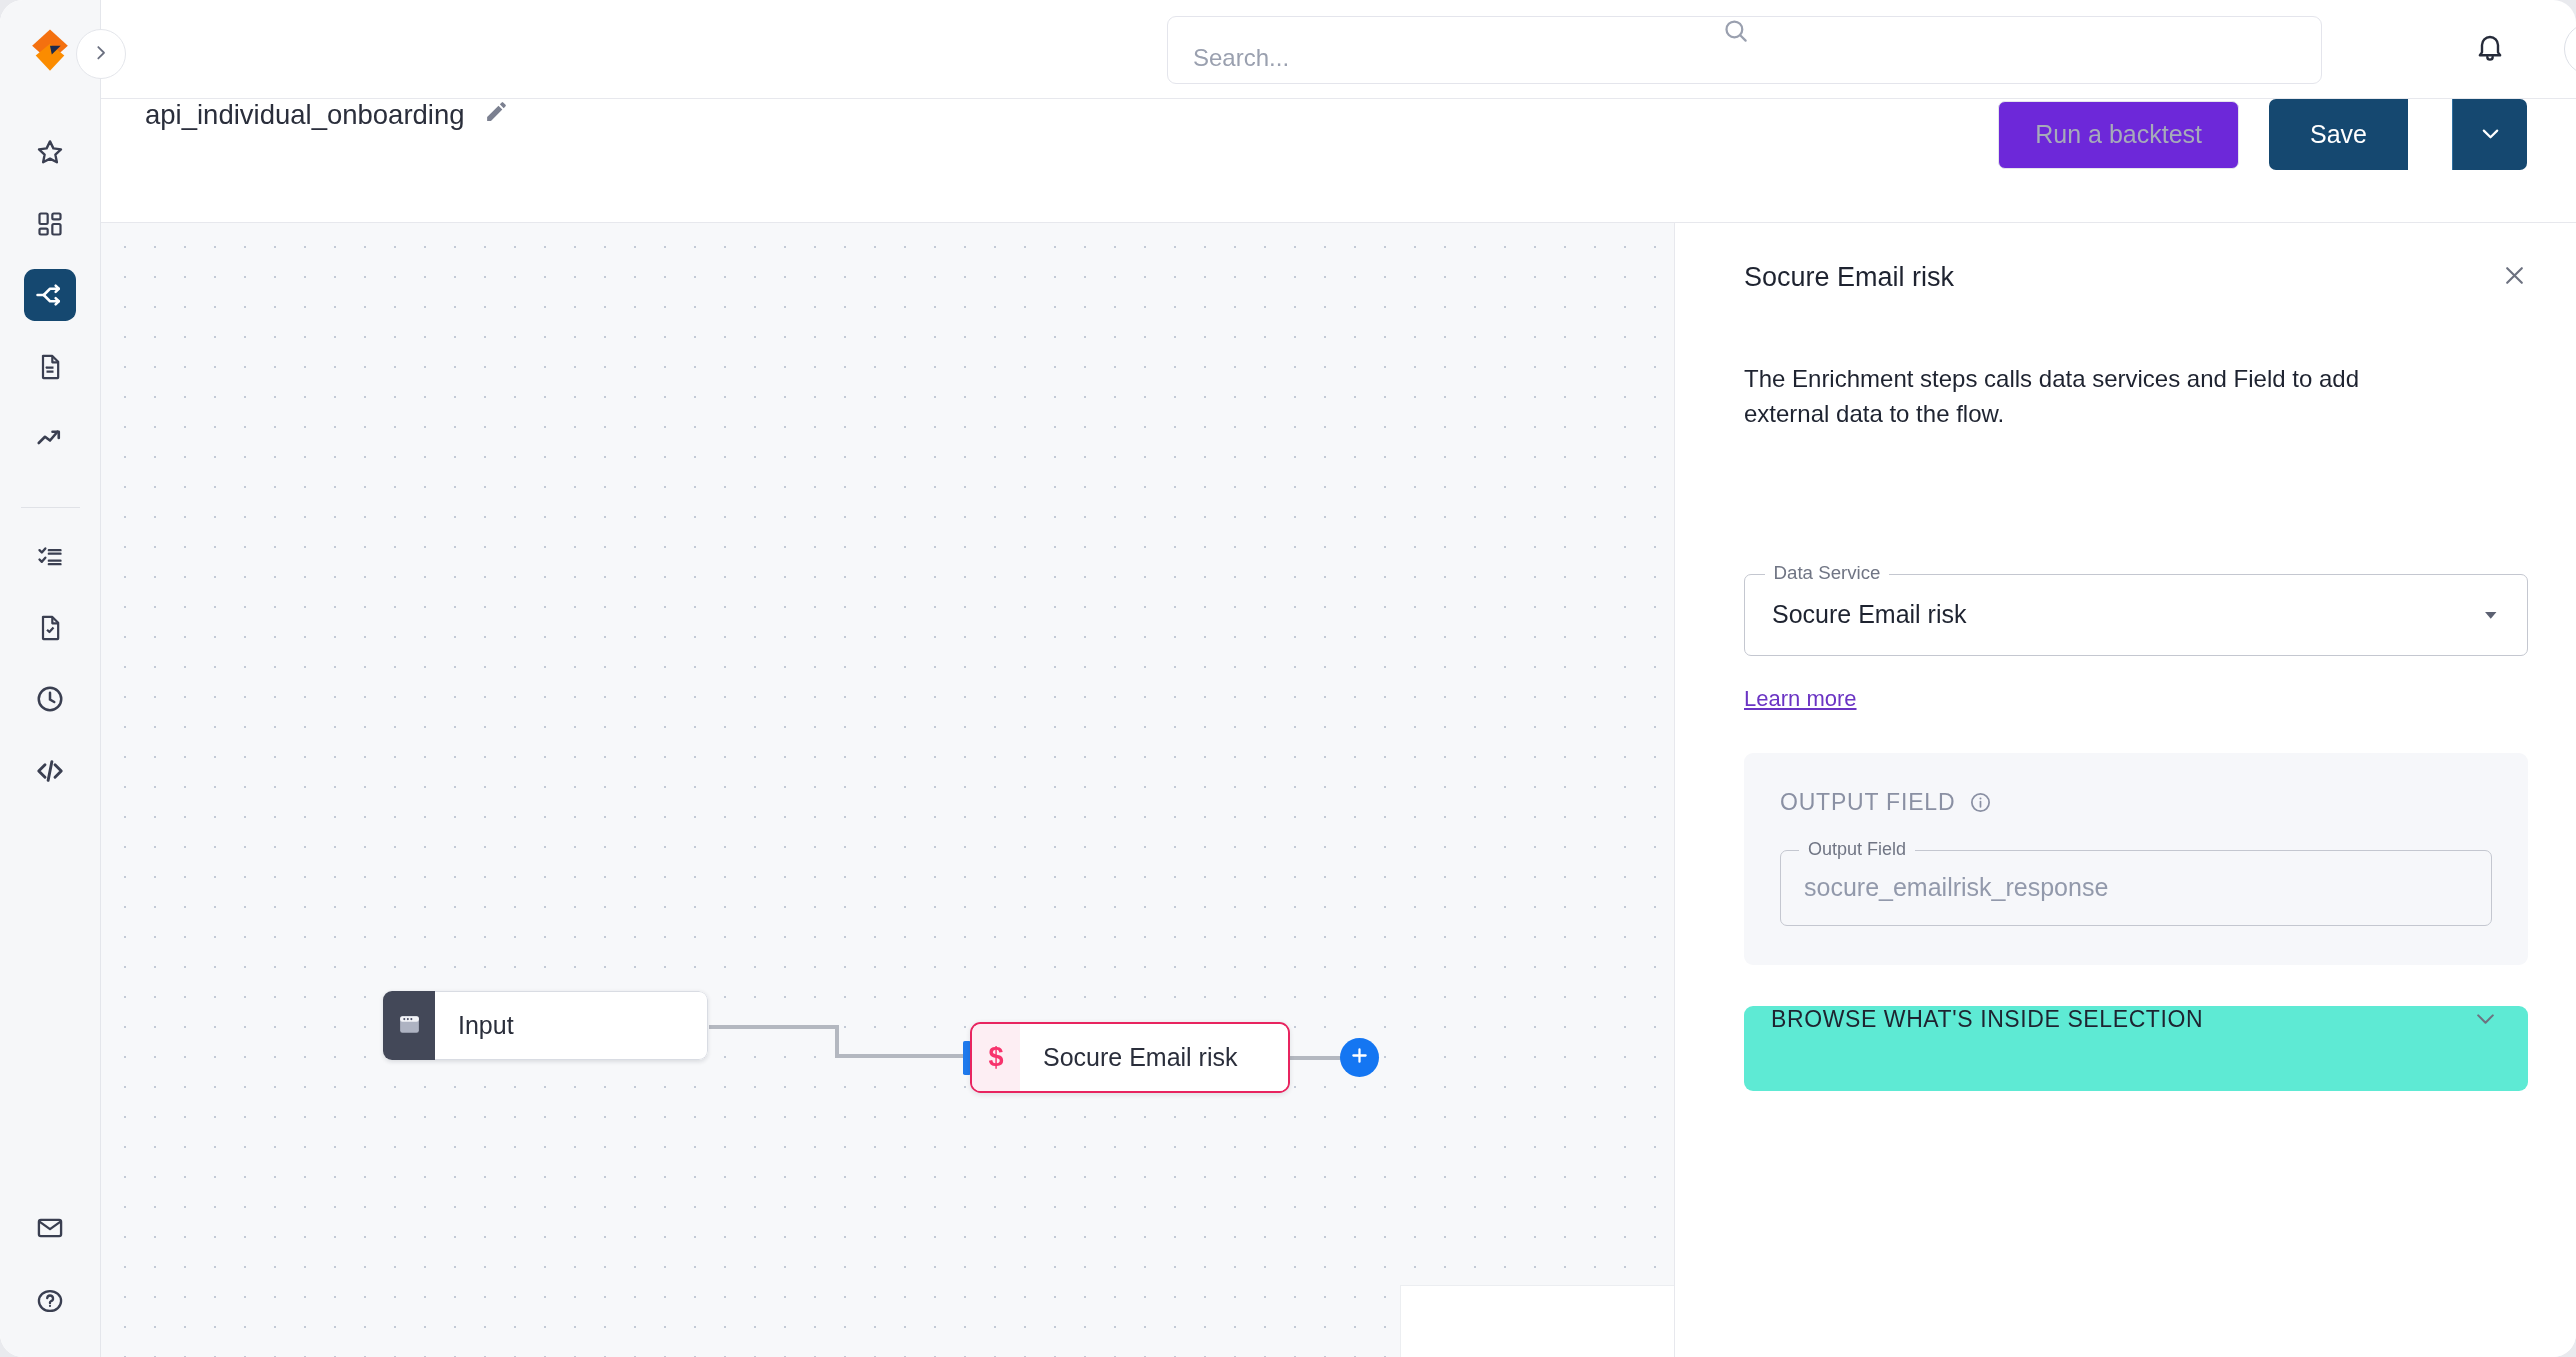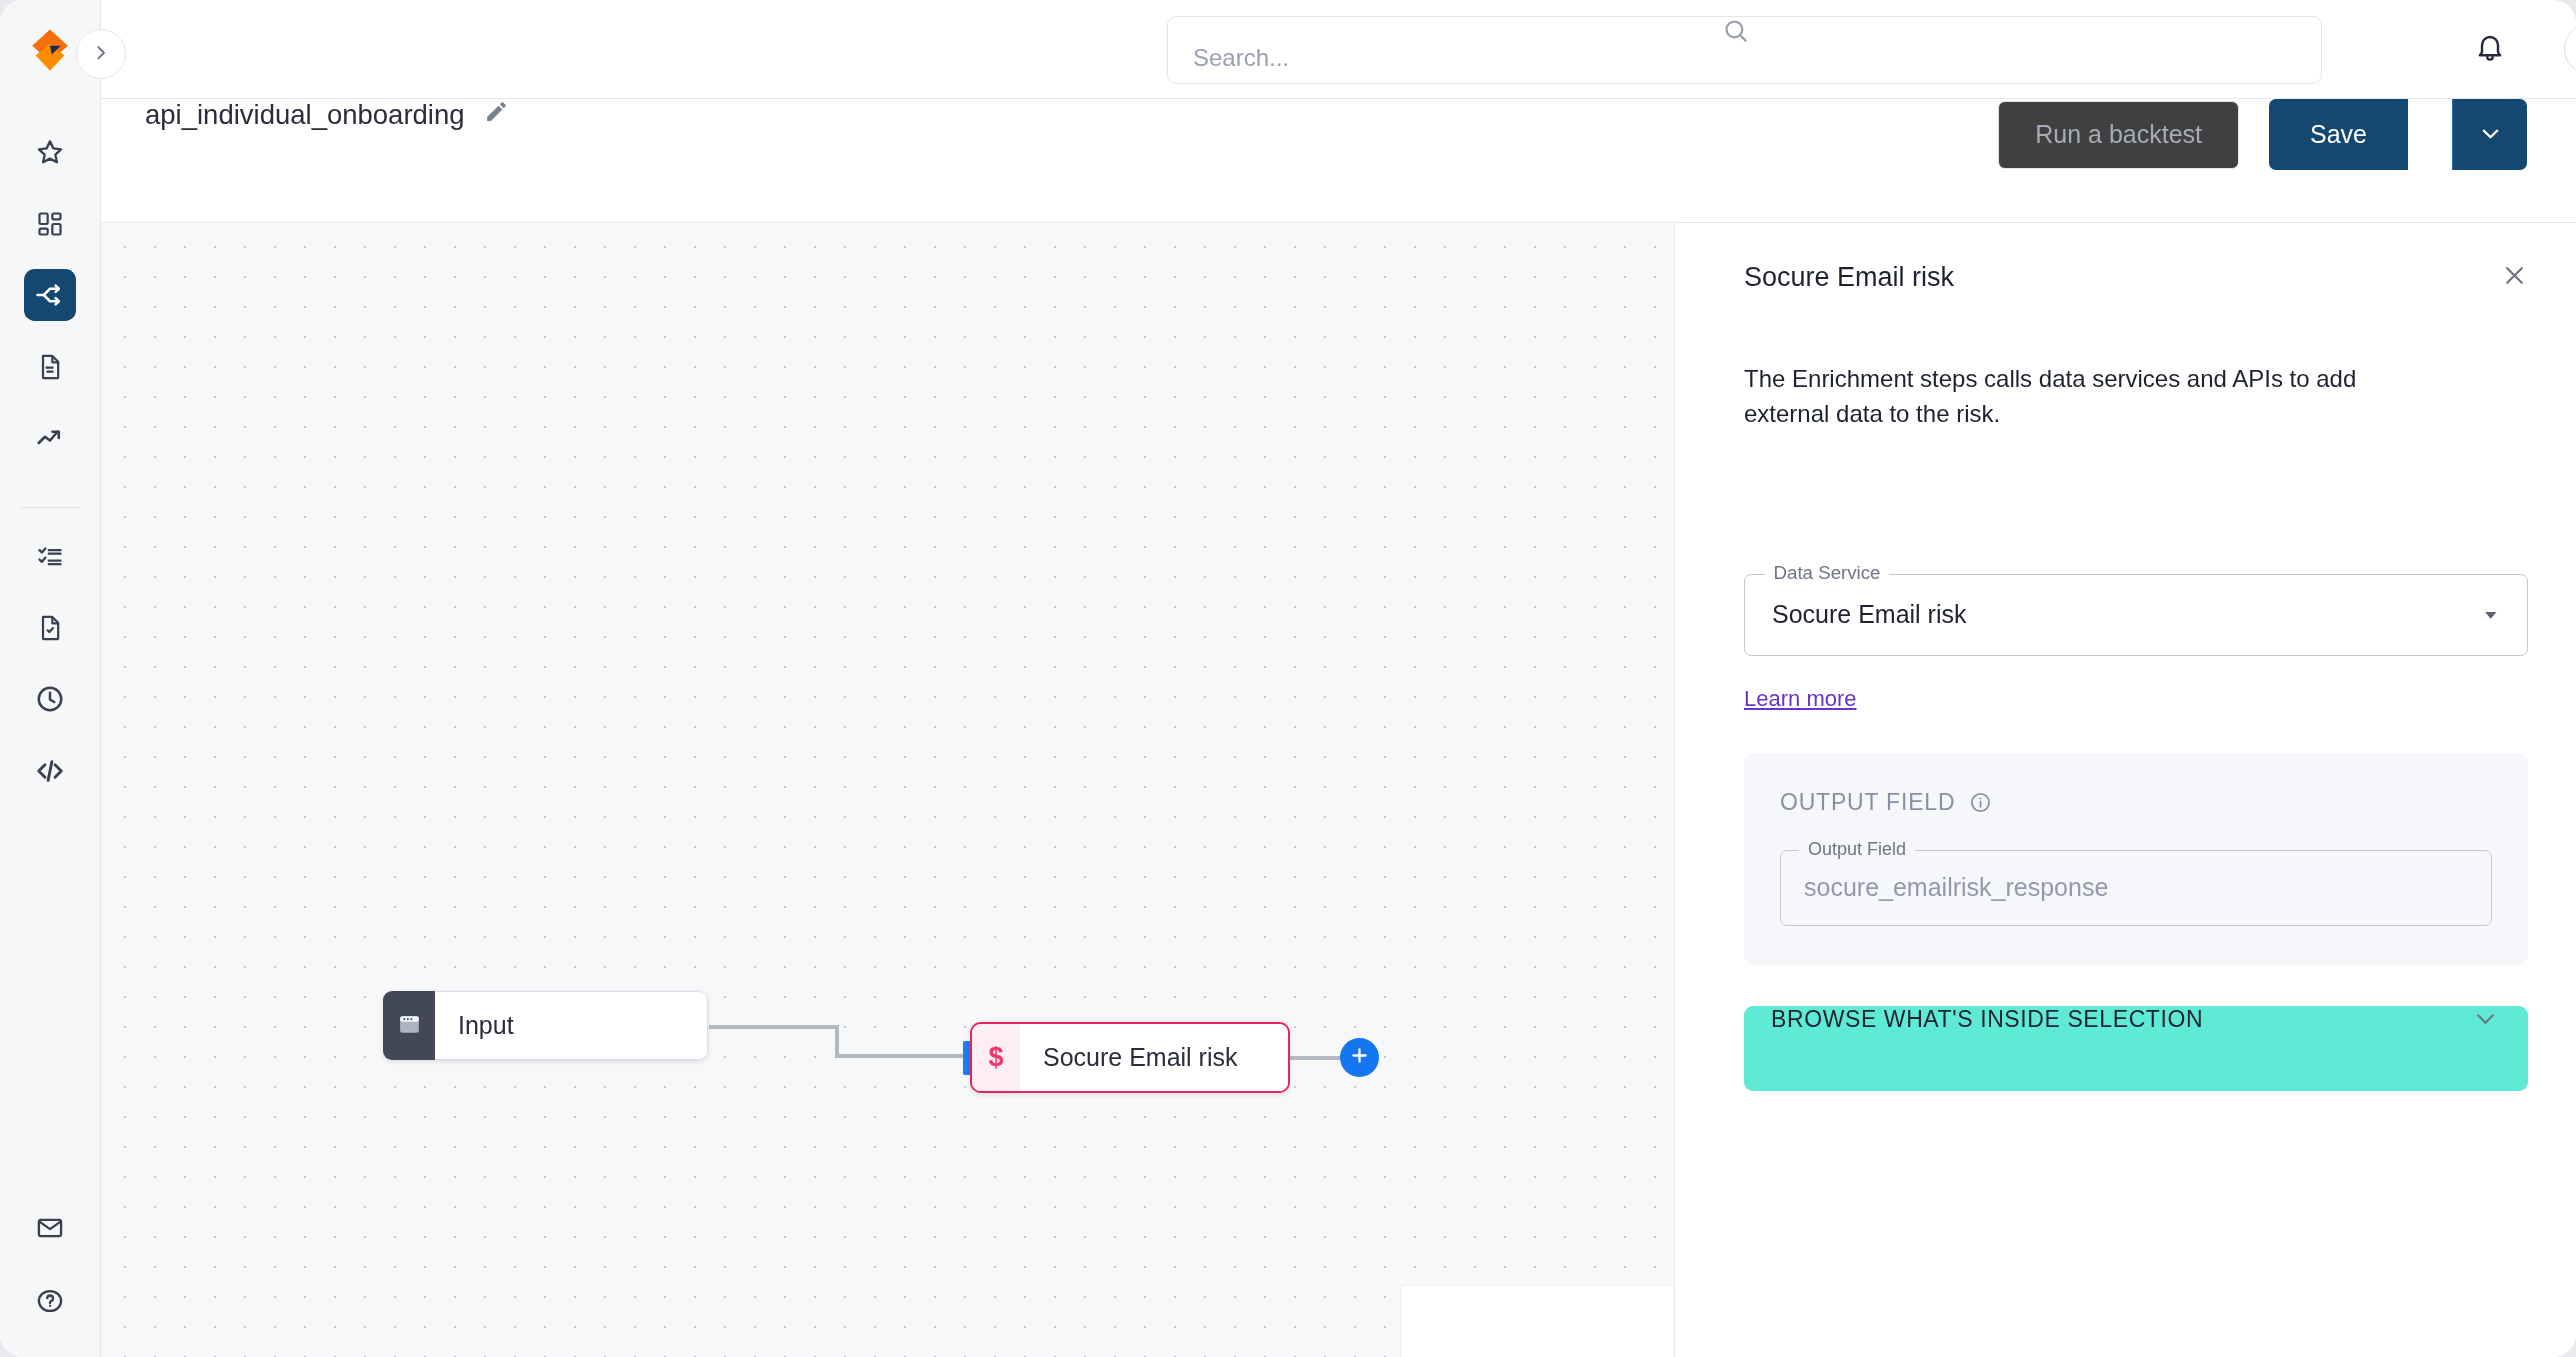--- a/index.html
+++ b/index.html
@@ -87,21 +87,21 @@
     display: flex; align-items: flex-start;
     padding: 0 49px 0 44px;
     border-bottom: 0.9px solid #e7e8ed;
   }
   .flow-title { font-size: 27.5px; color: #2a2e3b; }
   .pencil { margin-left: 19.5px; color: #7b8090; display: flex; }
   .toolbar-right { margin-left: auto; display: flex; align-items: center; }
   .btn-backtest {
     height: 68px; padding: 0 36px;
     border: 0.9px solid #e4e5ec; border-radius: 7px;
-    background: #404040; color: #a6abb9; font-size: 25px;
+    background: #6d28d9; color: #a6abb9; font-size: 25px;
     display: flex; align-items: center;
     font-family: "Liberation Sans", sans-serif;
   }
   .save-group { margin-left: 30px; display: flex; height: 71px; border-radius: 7px; overflow: hidden; gap: 44px; }
   .btn-save {
     background: #154870; color: #fff; font-size: 25px;
     padding: 0 41px; display: flex; align-items: center;
     border: 0; font-family: "Liberation Sans", sans-serif;
   }
   .btn-save-caret {
@@ -457,21 +457,21 @@
           <div class="panel-title">Socure Email risk</div>
           <div class="panel-close">
             <span>
               <svg width="27" height="27" viewBox="0 0 24 24" fill="none" stroke="currentColor" stroke-width="1.9" stroke-linecap="round">
                   <path d="M5.5 5.5l13 13M18.5 5.5l-13 13"></path>
                 </svg>
             </span>
           </div>
         </div>
 
-        <div class="panel-desc">The Enrichment steps calls data services and APIs to add external data to the risk.</div>
+        <div class="panel-desc">The Enrichment steps calls data services and Field to add external data to the flow.</div>
 
         <div class="fieldset">
           <span class="legend">Data Service</span>
           <span class="value">Socure Email risk</span>
           <span class="caret">
             <svg width="19.5" height="19.5" viewBox="0 0 24 24" fill="currentColor">
                 <path d="M5 8.5h14L12 17z"></path>
               </svg>
           </span>
         </div>

